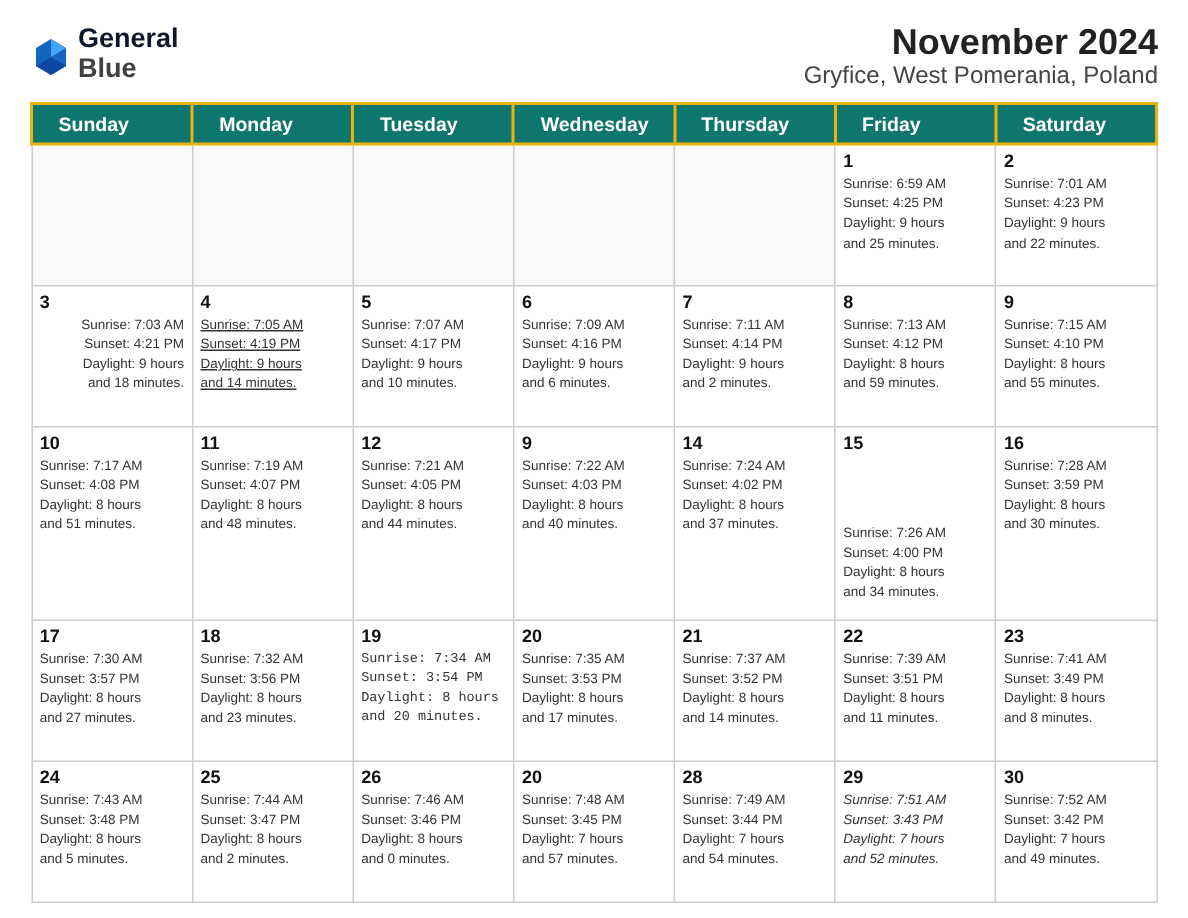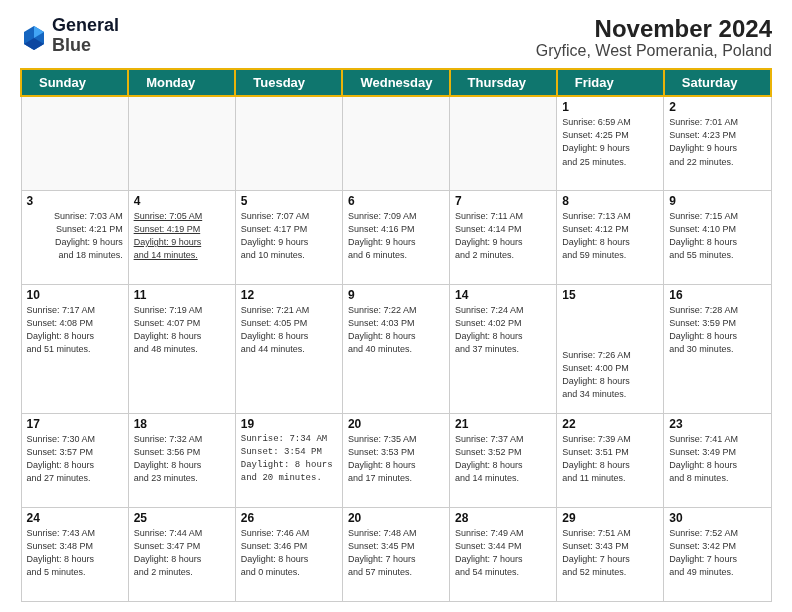--- a/index.html
+++ b/index.html
@@ -334,21 +334,21 @@
           </td>
           <td>
             <div class="day-num">28</div>
             <div class="day-info" style="white-space: pre-line;">Sunrise: 7:49 AM
 Sunset: 3:44 PM
 Daylight: 7 hours
 and 54 minutes.</div>
           </td>
           <td>
             <div class="day-num">29</div>
-            <div class="day-info" style="white-space: pre-line;">Sunrise: 7:51 AM
+            <div class="day-info" style="white-space: pre-line; font-style: italic;">Sunrise: 7:51 AM
 Sunset: 3:43 PM
 Daylight: 7 hours
 and 52 minutes.</div>
           </td>
           <td>
             <div class="day-num">30</div>
             <div class="day-info" style="white-space: pre-line;">Sunrise: 7:52 AM
 Sunset: 3:42 PM
 Daylight: 7 hours
 and 49 minutes.</div>

